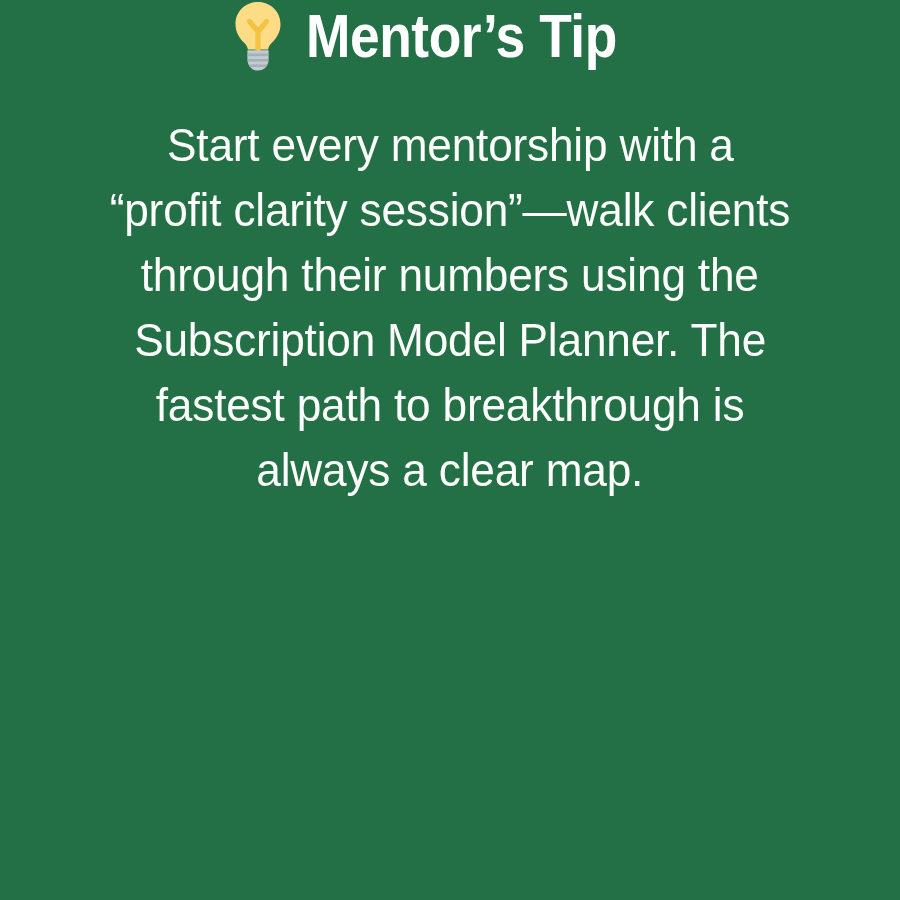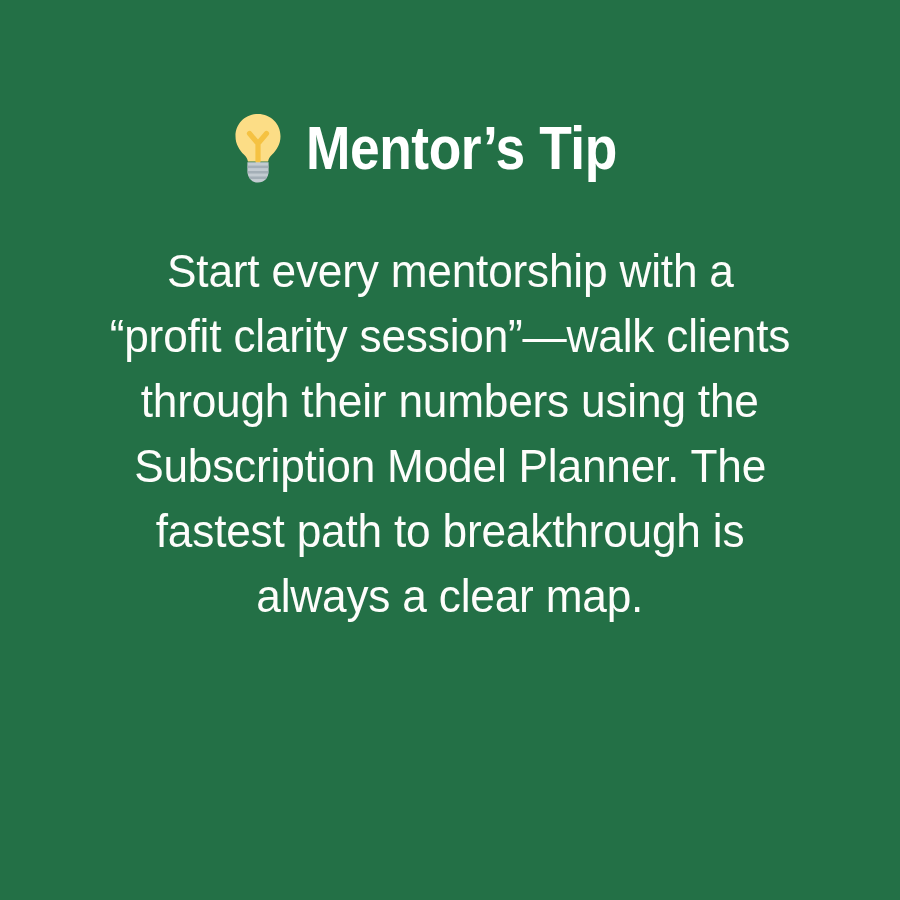--- a/index.html
+++ b/index.html
@@ -18,22 +18,20 @@
 
   .card {
     position: relative;
     box-sizing: border-box;
     width: 900px;
     height: 812px;
     background: #237046;
     display: flex;
     flex-direction: column;
     align-items: center;
-    padding-top: 112px;
-    gap: 14px;
   }
 
   
   .title-row {
     display: flex;
     flex-direction: row;
     align-items: center;
     justify-content: center;
     gap: 22px;
     height: 72px;

